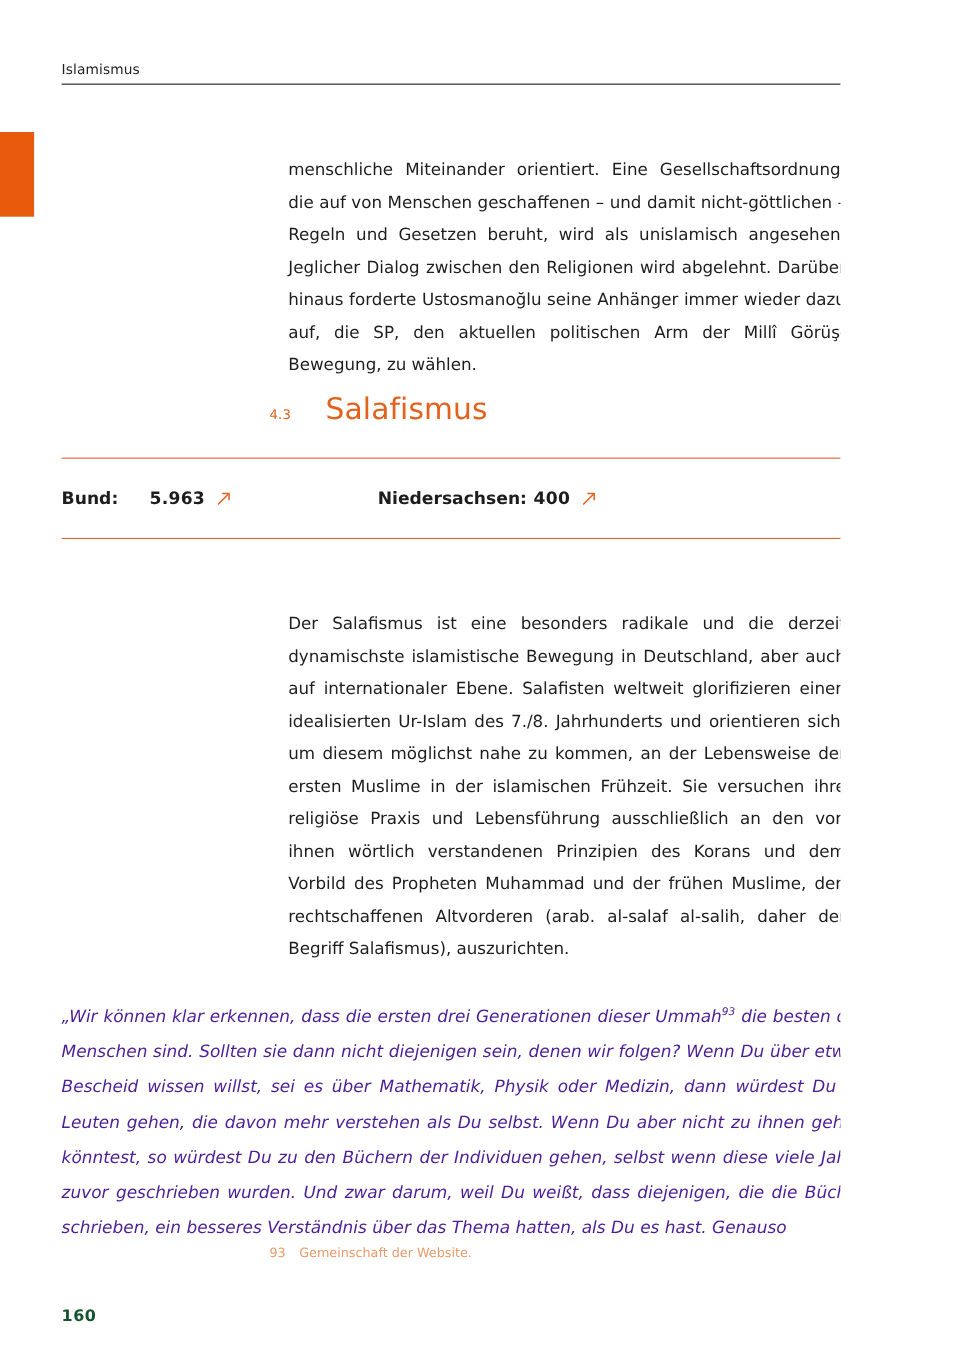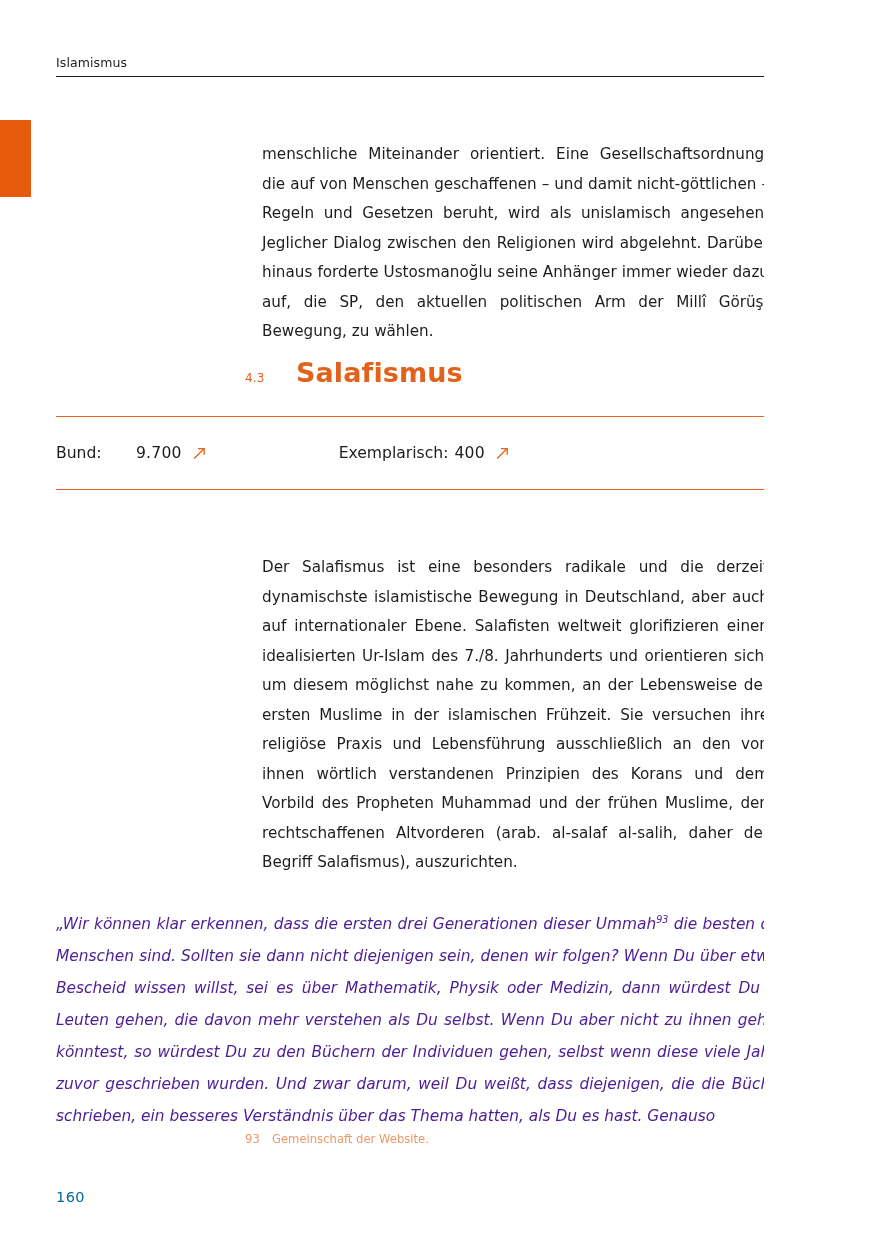--- a/index.html
+++ b/index.html
@@ -81,21 +81,20 @@
     width: 51px;
     flex: 0 0 51px;
     color: #e2621c;
     letter-spacing: 0.2px;
   }
   .section-head .title {
     font-size: 27px;
     line-height: 32px;
     color: #e2621c;
     letter-spacing: 0.1px;
-    font-weight: bold;
   }
 
   
   .factbox {
     position: absolute;
     left: 56px;
     top: 416px;
     width: 730px;
     border-top: 1.7px solid #e0642a;
     border-bottom: 1.7px solid #e0642a;
@@ -113,20 +112,21 @@
     color: #e2712f;
     padding-left: 10px;
     box-sizing: border-box;
   }
   .factbox .fb-values {
     flex: 1 1 auto;
     display: flex;
     align-items: center;
     font-size: 15.6px;
     color: #1d1d1d;
+    font-weight: bold;
   }
   .fb-entry {
     display: flex;
     align-items: center;
     white-space: nowrap;
   }
   .fb-entry .fb-key { margin-right: 6px; }
   .fb-entry.bund .fb-key { width: 74px; display: inline-block; }
   .fb-entry.bund { margin-right: 131px; }
   .fb-entry .fb-num { letter-spacing: 0.2px; }
@@ -179,22 +179,23 @@
     flex: 0 0 27px;
   }
   .footnote .fn-text { flex: 1 1 auto; }
 
   
   .folio {
     position: absolute;
     left: 56px;
     top: 1189px;
     font-size: 14.5px;
-    color: #0369a1;
+    color: #14532d;
     letter-spacing: 0.4px;
+    font-weight: bold;
   }
 </style>
 </head>
 <body>
 
 <div class="page">
 
   <div class="running-head">
     <div class="label">Islamismus</div>
     <div class="rule"></div>
@@ -208,29 +209,29 @@
 
   <div class="section-head">
     <span class="num">4.3</span>
     <span class="title">Salafismus</span>
   </div>
 
   <div class="factbox">
     <div class="fb-values">
       <div class="fb-entry bund">
         <span class="fb-key">Bund:</span>
-        <span class="fb-num">9.700</span>
+        <span class="fb-num">5.963</span>
         <span class="arrow-up-right">
           <svg viewBox="0 0 17 17" width="17" height="17" aria-hidden="true">
             <path d="M3.2 13.6 L12.2 4.6 M7.0 3.6 L13.2 3.6 L13.2 9.8" fill="none" stroke="#e2621c" stroke-width="1.35" stroke-linecap="butt" stroke-linejoin="miter"></path>
           </svg>
         </span>
       </div>
       <div class="fb-entry">
-        <span class="fb-key">Exemplarisch:</span>
+        <span class="fb-key">Niedersachsen:</span>
         <span class="fb-num">400</span>
         <span class="arrow-up-right">
           <svg viewBox="0 0 17 17" width="17" height="17" aria-hidden="true">
             <path d="M3.2 13.6 L12.2 4.6 M7.0 3.6 L13.2 3.6 L13.2 9.8" fill="none" stroke="#e2621c" stroke-width="1.35" stroke-linecap="butt" stroke-linejoin="miter"></path>
           </svg>
         </span>
       </div>
     </div>
   </div>
 

